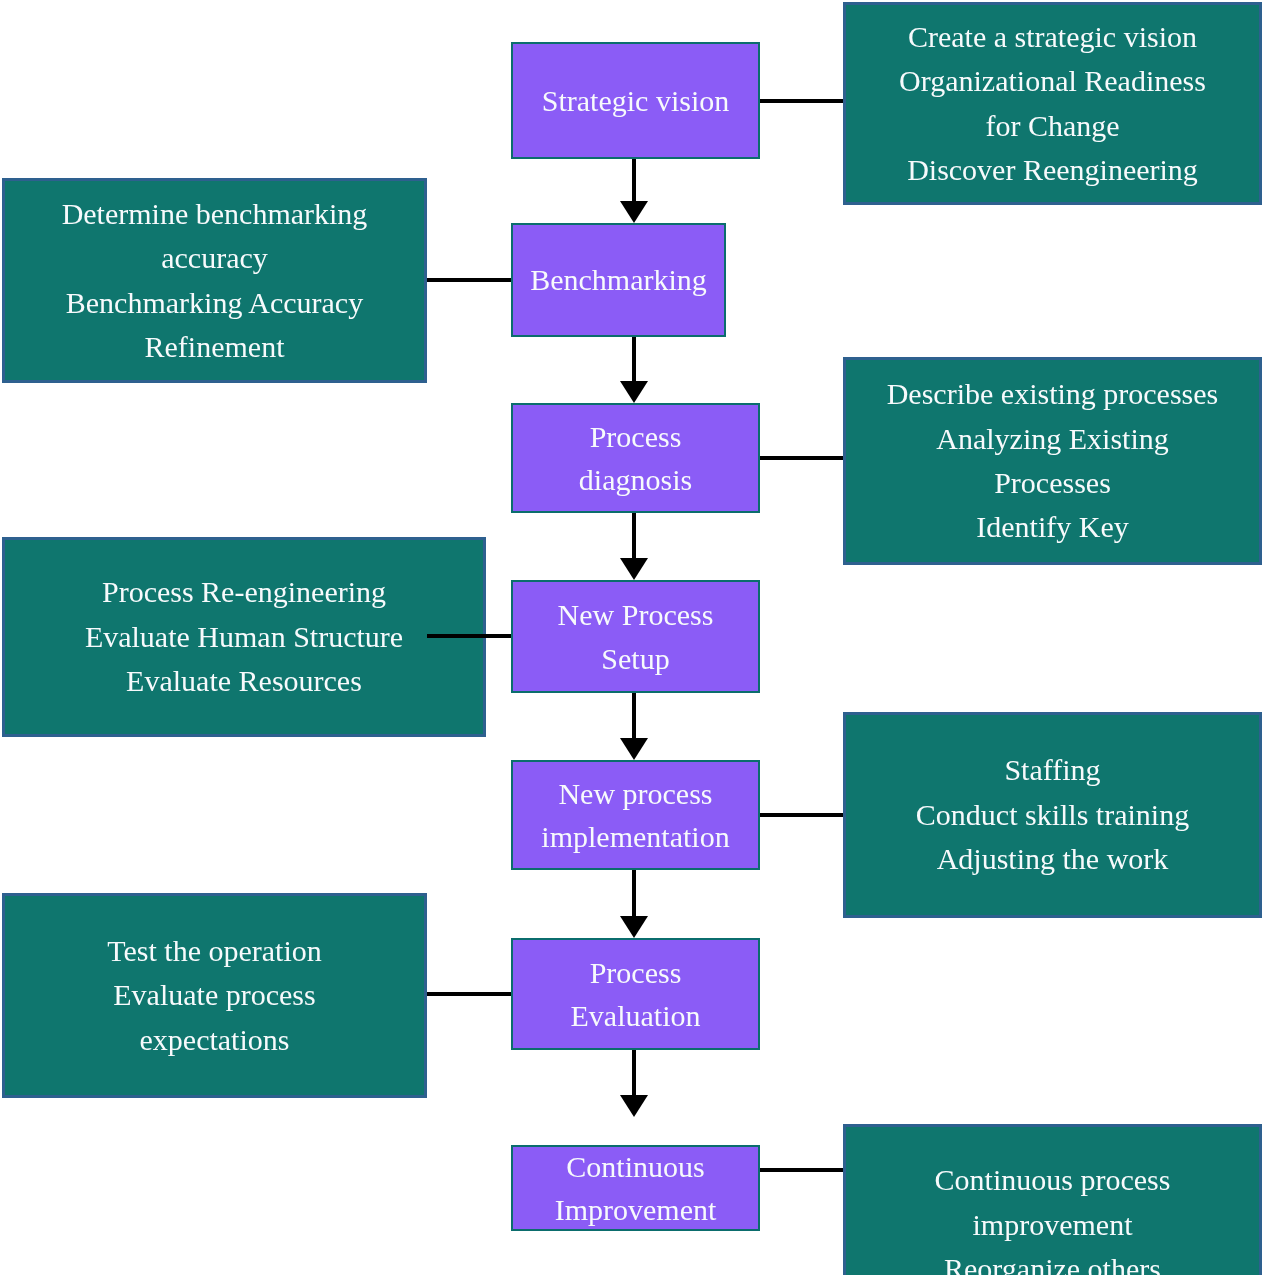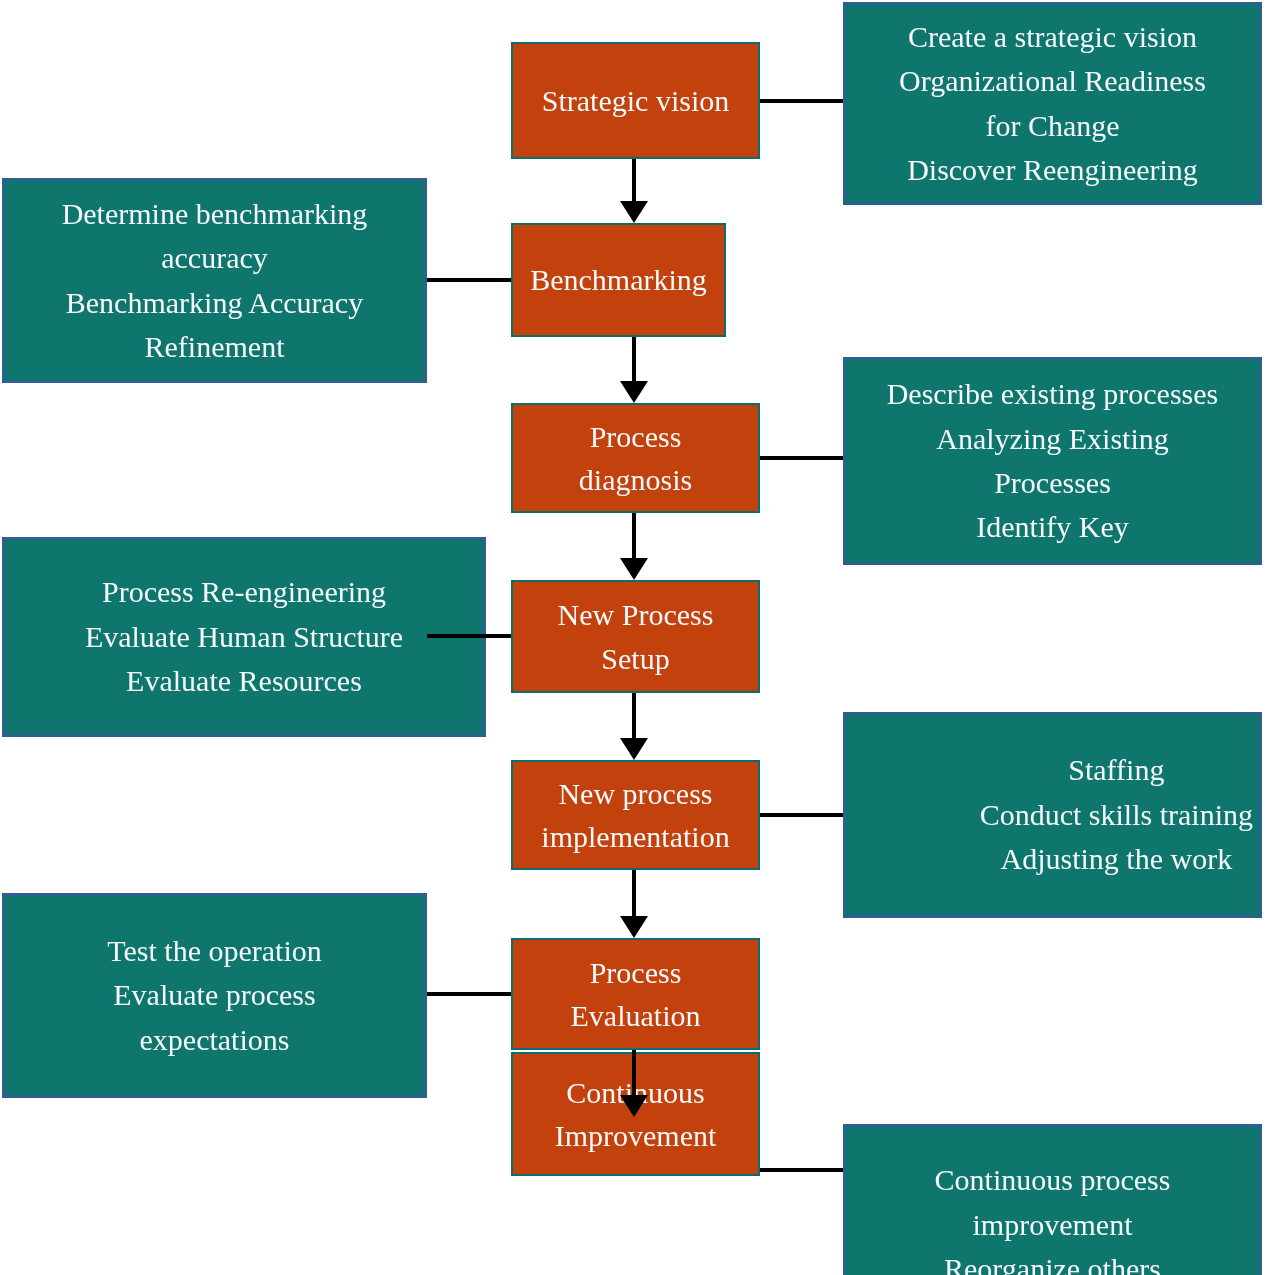--- a/index.html
+++ b/index.html
@@ -24,21 +24,21 @@
     text-align: center;
     color: #f7fafc;
     font-size: 30px;
     line-height: 1.45;
   }
   .box .txt {
     white-space: pre-line;
     padding: 0 6px;
   }
   .stage {
-    background: #c2410c;
+    background: #8b5cf6;
     border: 2px solid #0b6d6d;
     font-family: Liberation Serif, serif;
   }
   .detail {
     background: #0f766e;
     border: 3px solid #2e608f;
     line-height: 1.48;
   }
   .hline {
     position: absolute;
@@ -87,21 +87,21 @@
   <div class="box stage" style="left:511px; top:760px; width:249px; height:110px;">
     <span class="txt">New process
 implementation</span>
   </div>
 
   <div class="box stage" style="left:511px; top:938px; width:249px; height:112px;">
     <span class="txt">Process
 Evaluation</span>
   </div>
 
-  <div class="box stage" style="left:511px; top:1052px; width:249px; height:124px;">
+  <div class="box stage" style="left:511px; top:1145px; width:249px; height:86px;">
     <span class="txt">Continuous
 Improvement</span>
   </div>
 
   <div class="box detail" style="left:843px; top:2px; width:419px; height:203px;">
     <span class="txt">Create a strategic vision
 Organizational Readiness
 for Change
 Discover Reengineering</span>
   </div>
@@ -119,21 +119,21 @@
 Processes
 Identify Key</span>
   </div>
 
   <div class="box detail" style="left:2px; top:537px; width:484px; height:200px;">
     <span class="txt">Process Re-engineering
 Evaluate Human Structure
 Evaluate Resources</span>
   </div>
 
-  <div class="box detail" style="left:843px; top:712px; width:419px; height:206px;justify-content:flex-end;">
+  <div class="box detail" style="left:843px; top:712px; width:419px; height:206px;">
     <span class="txt">Staffing
 Conduct skills training
 Adjusting the work</span>
   </div>
 
   <div class="box detail" style="left:2px; top:893px; width:425px; height:205px;">
     <span class="txt">Test the operation
 Evaluate process
 expectations</span>
   </div>

